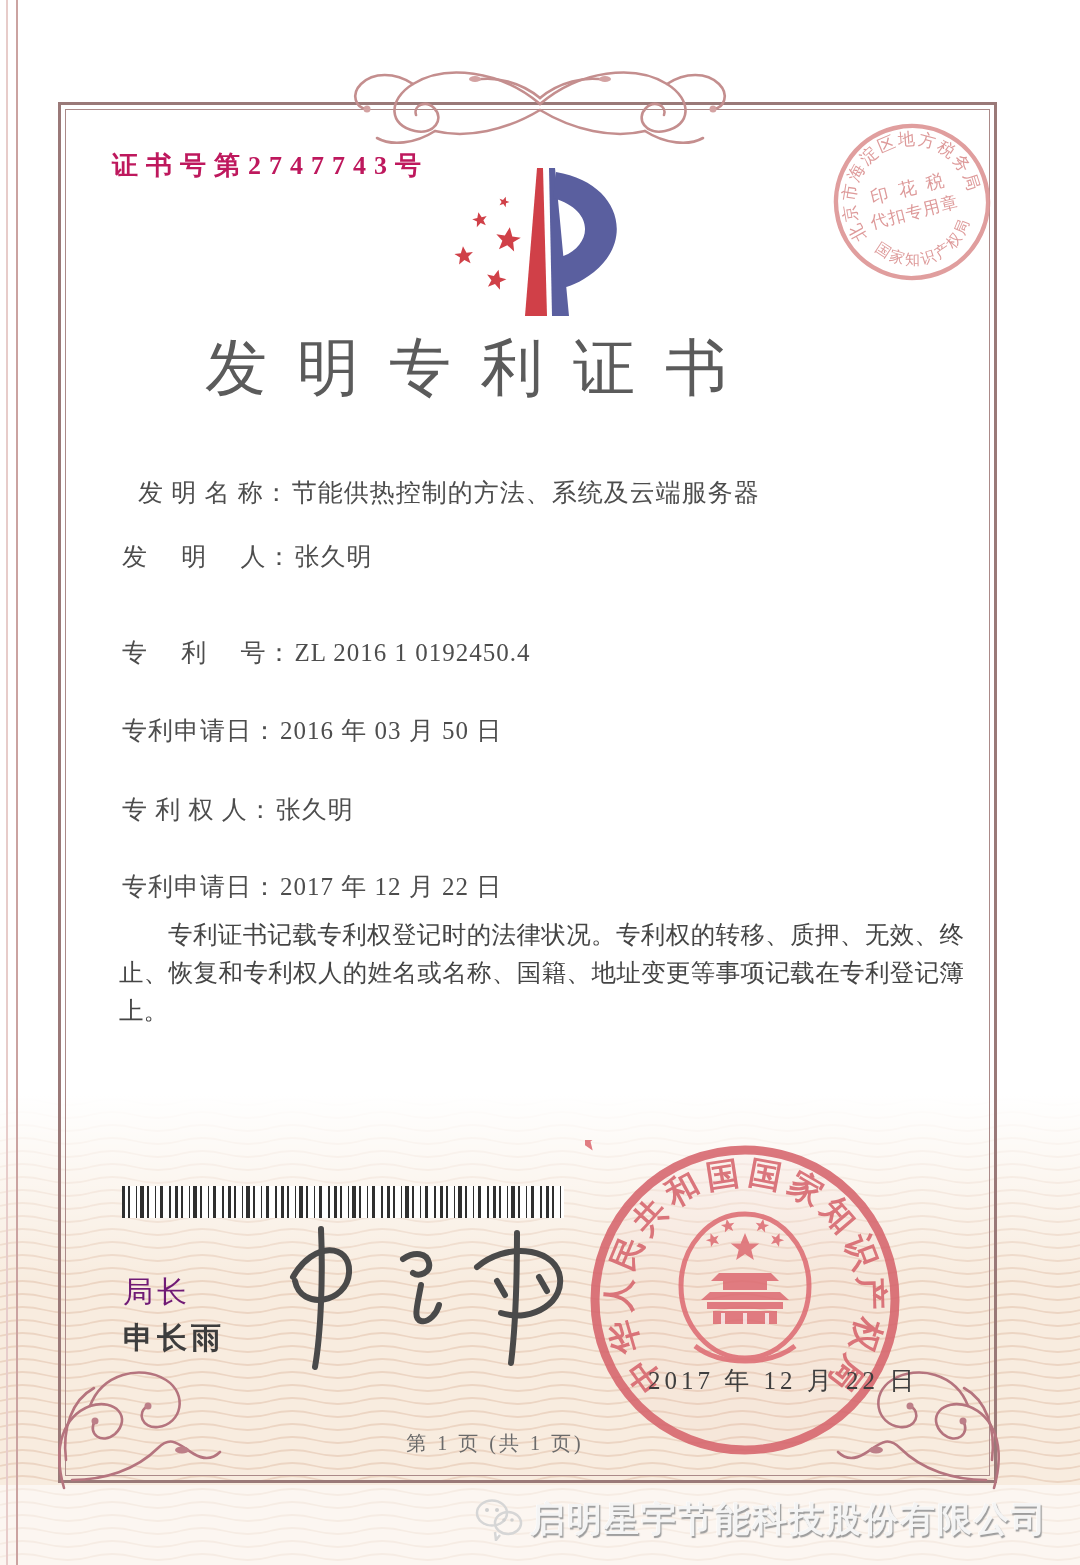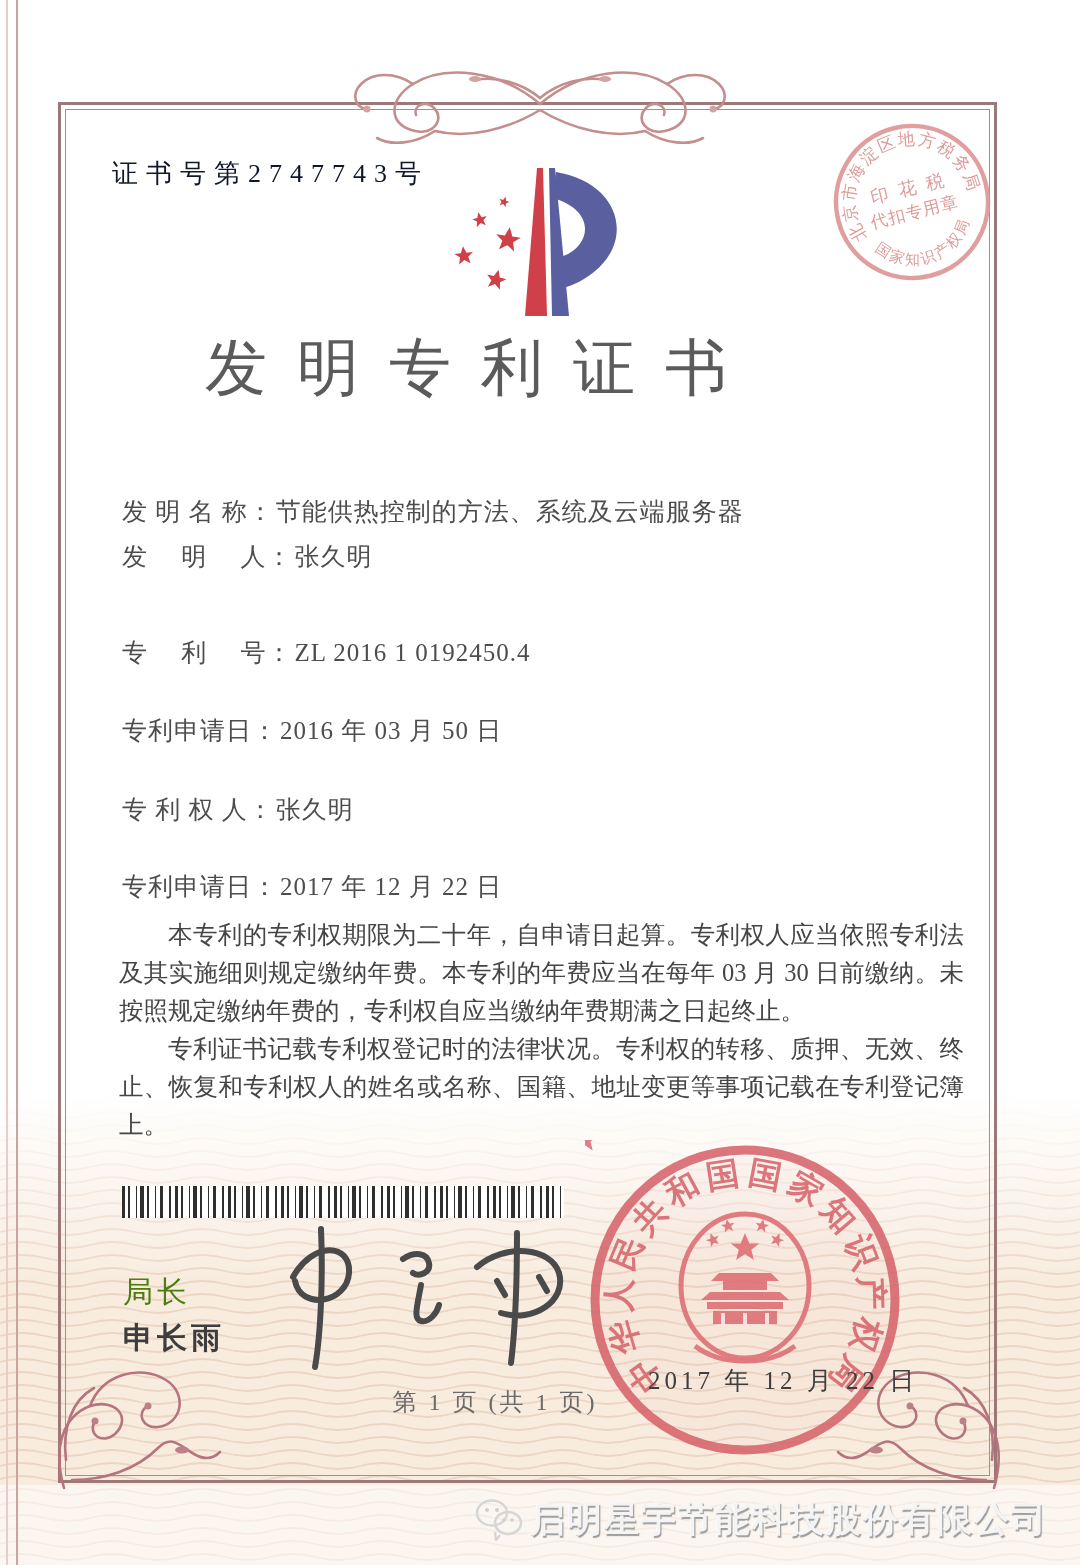--- a/index.html
+++ b/index.html
@@ -24,22 +24,22 @@
     border:3px solid #9a7978;z-index:2;box-sizing:border-box;
   }
   .frame-inner{
     position:absolute;left:4px;top:4px;right:4px;bottom:4px;
     border:1px solid #ab8a89;
   }
 
   .ornament{z-index:3;}
 
   .cert-no{
-    left:112px;top:156px;z-index:4;
-    font-size:26px;letter-spacing:8px;color:#0f172a;
+    left:112px;top:148px;z-index:4;
+    font-size:26px;letter-spacing:8px;color:#be185d;font-weight:bold;
   }
 
   #cnipa-logo{left:428px;top:158px;z-index:4;}
   #tax-stamp{left:822px;top:112px;z-index:5;opacity:.88;}
 
   .title{
     left:0;top:326px;width:932px;text-align:center;z-index:4;
     font-size:62px;color:#5b5b5b;font-weight:500;
     letter-spacing:30px;text-indent:30px;
   }
@@ -59,33 +59,33 @@
       #2f2f2f 0 3px,#ffffff 3px 6px,
       #2f2f2f 6px 8px,#ffffff 8px 14px,
       #2f2f2f 14px 15px,#ffffff 15px 18px,
       #2f2f2f 18px 22px,#ffffff 22px 25px,
       #2f2f2f 25px 27px,#ffffff 27px 33px,
       #2f2f2f 33px 34px,#ffffff 34px 38px,
       #2f2f2f 38px 41px,#ffffff 41px 47px,
       #2f2f2f 47px 49px,#ffffff 49px 53px);
   }
 
-  .director-title{left:123px;top:1272px;z-index:4;font-family:"Liberation Sans","DejaVu Sans",sans-serif;font-size:30px;color:#4d7c0f;letter-spacing:4px;}
+  .director-title{left:123px;top:1272px;z-index:4;font-family:"Liberation Sans","DejaVu Sans",sans-serif;font-size:30px;color:#701a75;letter-spacing:4px;}
   .director-name{left:123px;top:1318px;z-index:4;font-family:"Liberation Sans","DejaVu Sans",sans-serif;font-size:30px;color:#3d3d3d;letter-spacing:4px;font-weight:bold;}
   #signature{left:255px;top:1215px;z-index:5;}
 
   #official-seal{left:585px;top:1140px;z-index:5;opacity:.87;}
   .seal-date{
     left:648px;top:1364px;z-index:6;
     font-size:25px;letter-spacing:4px;color:#3e3e3e;white-space:nowrap;
   }
 
   .page-indicator{
-    left:0;top:1386px;width:990px;text-align:center;z-index:4;
-    font-size:24px;letter-spacing:3px;color:#6a6a6a;
+    left:0;top:1430px;width:990px;text-align:center;z-index:4;
+    font-size:20px;letter-spacing:3px;color:#6a6a6a;
   }
 
   .watermark{
     left:0;top:1494px;width:1048px;height:50px;z-index:6;
     display:flex;align-items:center;justify-content:flex-end;gap:4px;
   }
   .watermark-text{
     font-family:"Liberation Sans","DejaVu Sans",sans-serif;
     font-size:35px;letter-spacing:2px;color:#f4f4f4;
     text-shadow:1.2px 1.5px 1px #9d9d9d,-0.5px -0.5px 0 #ffffff;
@@ -199,41 +199,40 @@
   </text>
   <text font-size="15" fill="#d98c8c" letter-spacing="2" font-family="'Liberation Serif',serif">
     <textPath href="#taxBotArc" startOffset="4">国家知识产权局</textPath>
   </text>
   <text x="90" y="82" text-anchor="middle" font-size="18" fill="#d98c8c" letter-spacing="3" font-family="'Liberation Serif',serif">印 花 税</text>
   <text x="90" y="106" text-anchor="middle" font-size="17" fill="#d98c8c" letter-spacing="1" font-family="'Liberation Serif',serif">代扣专用章</text>
 </svg>
 
 <div class="abs title">发明专利证书</div>
 
-<div class="abs field-row" style="top:495px;">
+<div class="abs field-row" style="top:476px;margin-left:16px;">
   <span class="lbl">发 明 名 称：</span><span class="val">节能供热控制的方法、系统及云端服务器</span>
 </div>
 <div class="abs field-row" style="top:540px;">
   <span class="lbl">发　 明　 人：</span><span class="val">张久明</span>
 </div>
 <div class="abs field-row" style="top:636px;">
   <span class="lbl">专　 利　 号：</span><span class="val">ZL 2016 1 0192450.4</span>
 </div>
 <div class="abs field-row" style="top:714px;">
   <span class="lbl">专利申请日：</span><span class="val">2016 年 03 月 50 日</span>
 </div>
 <div class="abs field-row" style="top:793px;">
   <span class="lbl">专 利 权 人：</span><span class="val">张久明</span>
 </div>
 <div class="abs field-row" style="top:870px;">
   <span class="lbl">专利申请日：</span><span class="val">2017 年 12 月 22 日</span>
 </div>
 
 <div class="abs body-text">
-  <p>本专利的专利权期限为二十年，自申请日起算。专利权人应当依照专利法及其实施细则规定缴纳年费。本专利的年费应当在每年 03 月 30 日前缴纳。未按照规定缴纳年费的，专利权自应当缴纳年费期满之日起终止。</p>
   <p>专利证书记载专利权登记时的法律状况。专利权的转移、质押、无效、终止、恢复和专利权人的姓名或名称、国籍、地址变更等事项记载在专利登记簿上。</p>
 </div>
 
 <div id="barcode" class="abs"></div>
 
 <div class="abs director-title">局长</div>
 <div class="abs director-name">申长雨</div>
 
 <svg id="signature" class="abs" width="330" height="160" viewBox="0 0 330 160">
   <g stroke="#4a4a4a" stroke-width="6" fill="none" stroke-linecap="round" stroke-linejoin="round">

